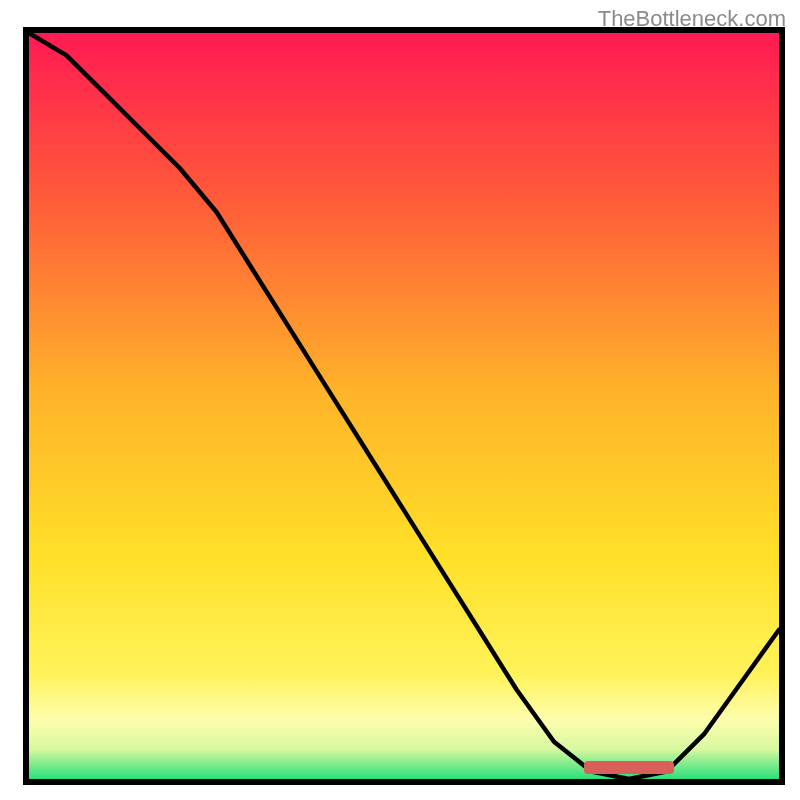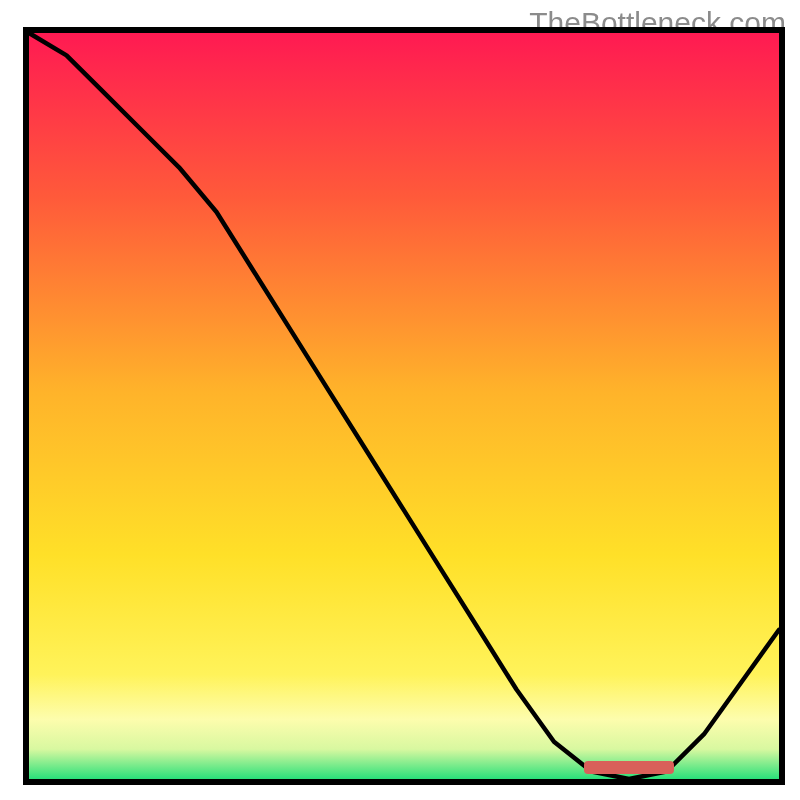--- a/index.html
+++ b/index.html
@@ -14,21 +14,21 @@
   #wrapper {
     position: relative;
     width: 800px;
     height: 800px;
   }
   #attribution {
     position: absolute;
     top: 6px;
     right: 14px;
     color: #8b8b8b;
-    font-size: 30px;
+    font-size: 22px;
     letter-spacing: 0px;
     font-weight: 400;
     margin-left: 39px;
   }
   svg {
     position: absolute;
     top: 0;
     left: 0;
   }
 </style>

